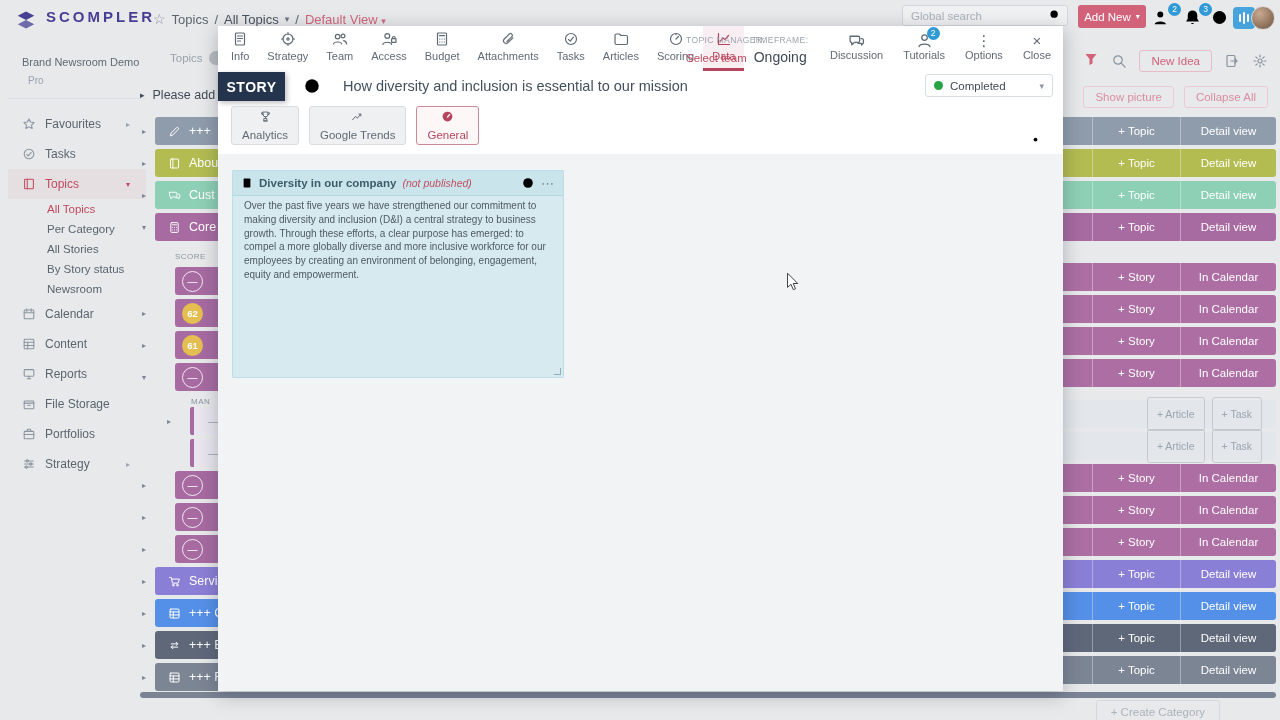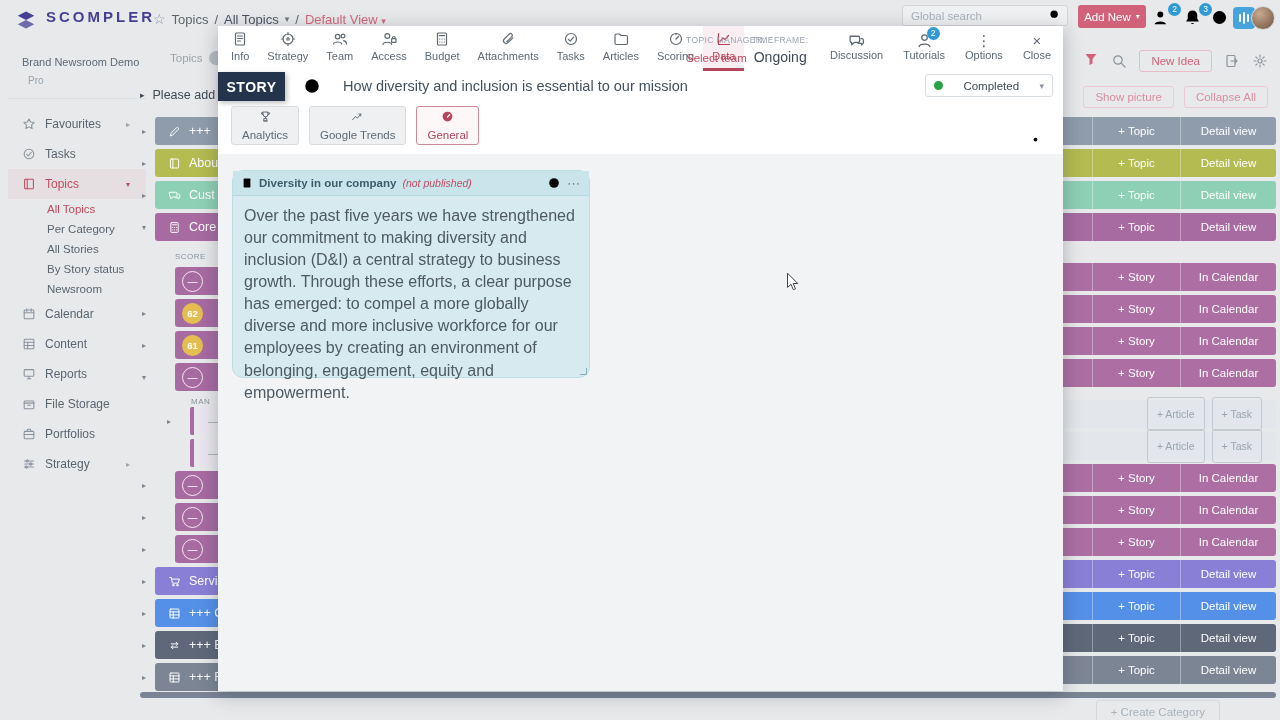--- a/index.html
+++ b/index.html
@@ -102,43 +102,43 @@
   .meta2 .mval { font-size:14px; color:#3f4a56; margin-top:4px; }
   .mactions { position:absolute; right:12px; top:6px; display:flex; gap:20px; }
   .maction { text-align:center; font-size:11px; color:#5f6a75; cursor:pointer; position:relative; }
   .maction svg { width:17px; height:17px; }
   .maction .aglyph { font-size:15px; line-height:17px; display:block; height:17px; }
   .maction .aicon { position:relative; display:inline-block; }
   .titlerow { position:absolute; left:0; top:46px; right:0; height:31px; }
   .typbadge { position:absolute; left:0; top:0; width:67px; height:29px; background:#24344d; color:#fff; font-weight:bold; font-size:14px; letter-spacing:.5px; display:flex; align-items:center; justify-content:center; box-shadow:2px 2px 5px rgba(0,0,0,.25); }
   .smiley { position:absolute; left:85px; top:5px; color:#b6bec6; width:18px; height:18px; cursor:pointer; }
   .mtitle { position:absolute; left:125px; top:6px; font-size:14.5px; color:#42505c; }
-  .statusdrop { position:absolute; right:10px; top:2px; width:128px; height:23px; border:1px solid #d8dde2; border-radius:3px; background:#fff; display:flex; align-items:center; gap:7px; padding:0 8px; cursor:pointer;text-align:center; }
+  .statusdrop { position:absolute; right:10px; top:2px; width:128px; height:23px; border:1px solid #d8dde2; border-radius:3px; background:#fff; display:flex; align-items:center; gap:7px; padding:0 8px; cursor:pointer; }
   .statusdot { width:9px; height:9px; border-radius:50%; background:#27a343; }
   .statuslabel { font-size:11.5px; color:#3f4a56; flex:1; }
   .statusdrop .caret { color:#8a94a0; }
   .mtoolbar { position:absolute; left:13px; top:80px; display:flex; gap:10px; }
   .pillbtn { display:flex; align-items:center; gap:6px; background:#eef0f1; border:1px solid #d9dcdf; border-radius:3px; color:#5f6a75; font-size:11.5px; padding:3px 10px; cursor:pointer;flex-direction:column; }
   .pillbtn svg { width:13px; height:13px; }
   .pillbtn.active { background:#fdf7f8; border-color:#cb8a97; color:#b5455c; }
   .subtabs { position:absolute; left:19px; top:108px; display:flex; gap:24px; }
   .subtab { font-size:11.5px; color:#4a5560; padding-bottom:5px; border-bottom:2px solid transparent; cursor:pointer; }
   .subtab.active { color:#b5455c; border-bottom-color:#b5455c; }
   .mgear { position:absolute; right:20px; top:106px; width:15px; height:15px; color:#8a94a0; cursor:pointer; }
   .mcontent { position:absolute; left:0; right:0; top:128px; bottom:0; background:#f1f3f5; }
-  .card { position:absolute; left:14px; top:16px; width:358px; height:208px; background:#d7eaef; border:1px solid #bcdde6; border-radius:11px; }
+  .card { position:absolute; left:14px; top:16px; width:332px; height:208px; background:#d7eaef; border:1px solid #bcdde6; border-radius:1px; }
   .card::after { content:""; position:absolute; right:2px; bottom:2px; width:6px; height:6px; border-right:1px solid #8fb0ba; border-bottom:1px solid #8fb0ba; }
   .cardhead { height:25px; background:#c9e4eb; border-bottom:1px solid #b4d9e2; display:flex; align-items:center; padding:0 8px; gap:6px; }
   .cardhead svg { width:12px; height:12px; color:#4a6d79; }
   .cardtitle { font-size:11.5px; font-weight:bold; color:#3c5d68; }
   .cardnote { font-size:10.5px; font-style:italic; color:#c25064; }
   .cardhead .chsp { flex:1; }
   .cardhead .pie { color:#6f93a0; width:14px; height:14px; cursor:pointer; }
   .cardhead .dots { color:#6f93a0; font-size:13px; letter-spacing:1px; cursor:pointer; }
-  .cardbody { padding:9px 11px; font-size:16px; line-height:1.38; color:#4e5a63; }
+  .cardbody { padding:3px 11px; font-size:10px; line-height:1.38; color:#4e5a63; }
 
   .cursor { position:absolute; left:786px; top:272px; z-index:30; width:14px; height:20px; }
 </style>
 </head>
 <body>
 
 <svg style="position:absolute;width:0;height:0" aria-hidden="true">
   <defs>
     <symbol id="i-logo" viewBox="0 0 16 16">
         <path d="M2.5 5.2 8 2.4l5.5 2.8L8 8z"></path>

